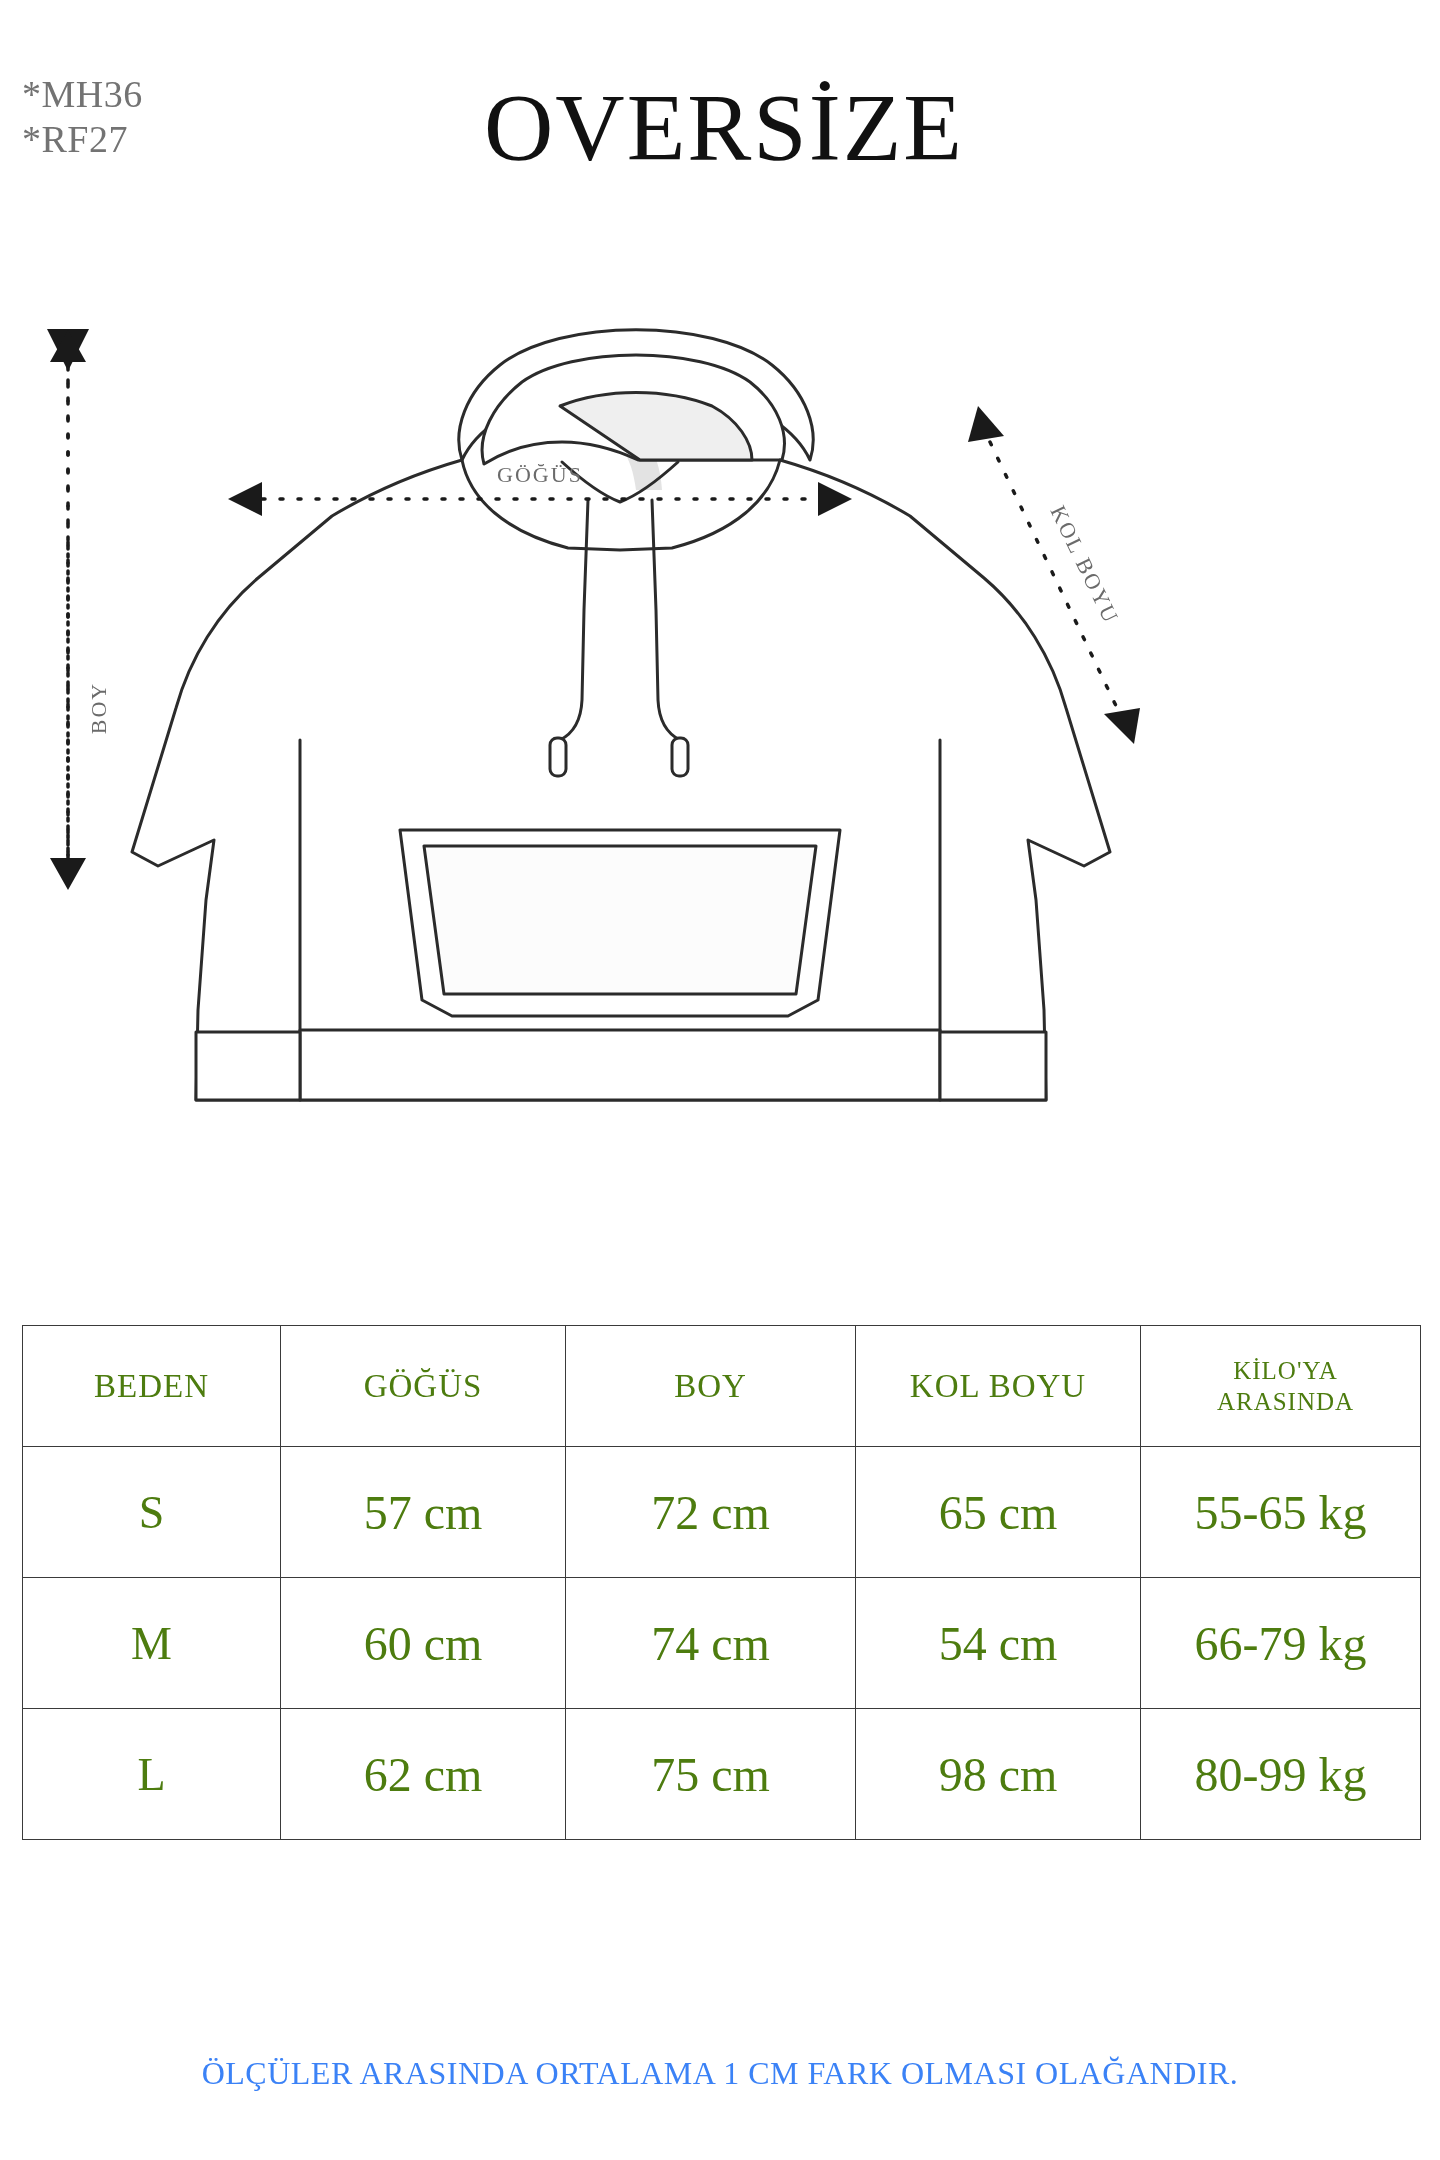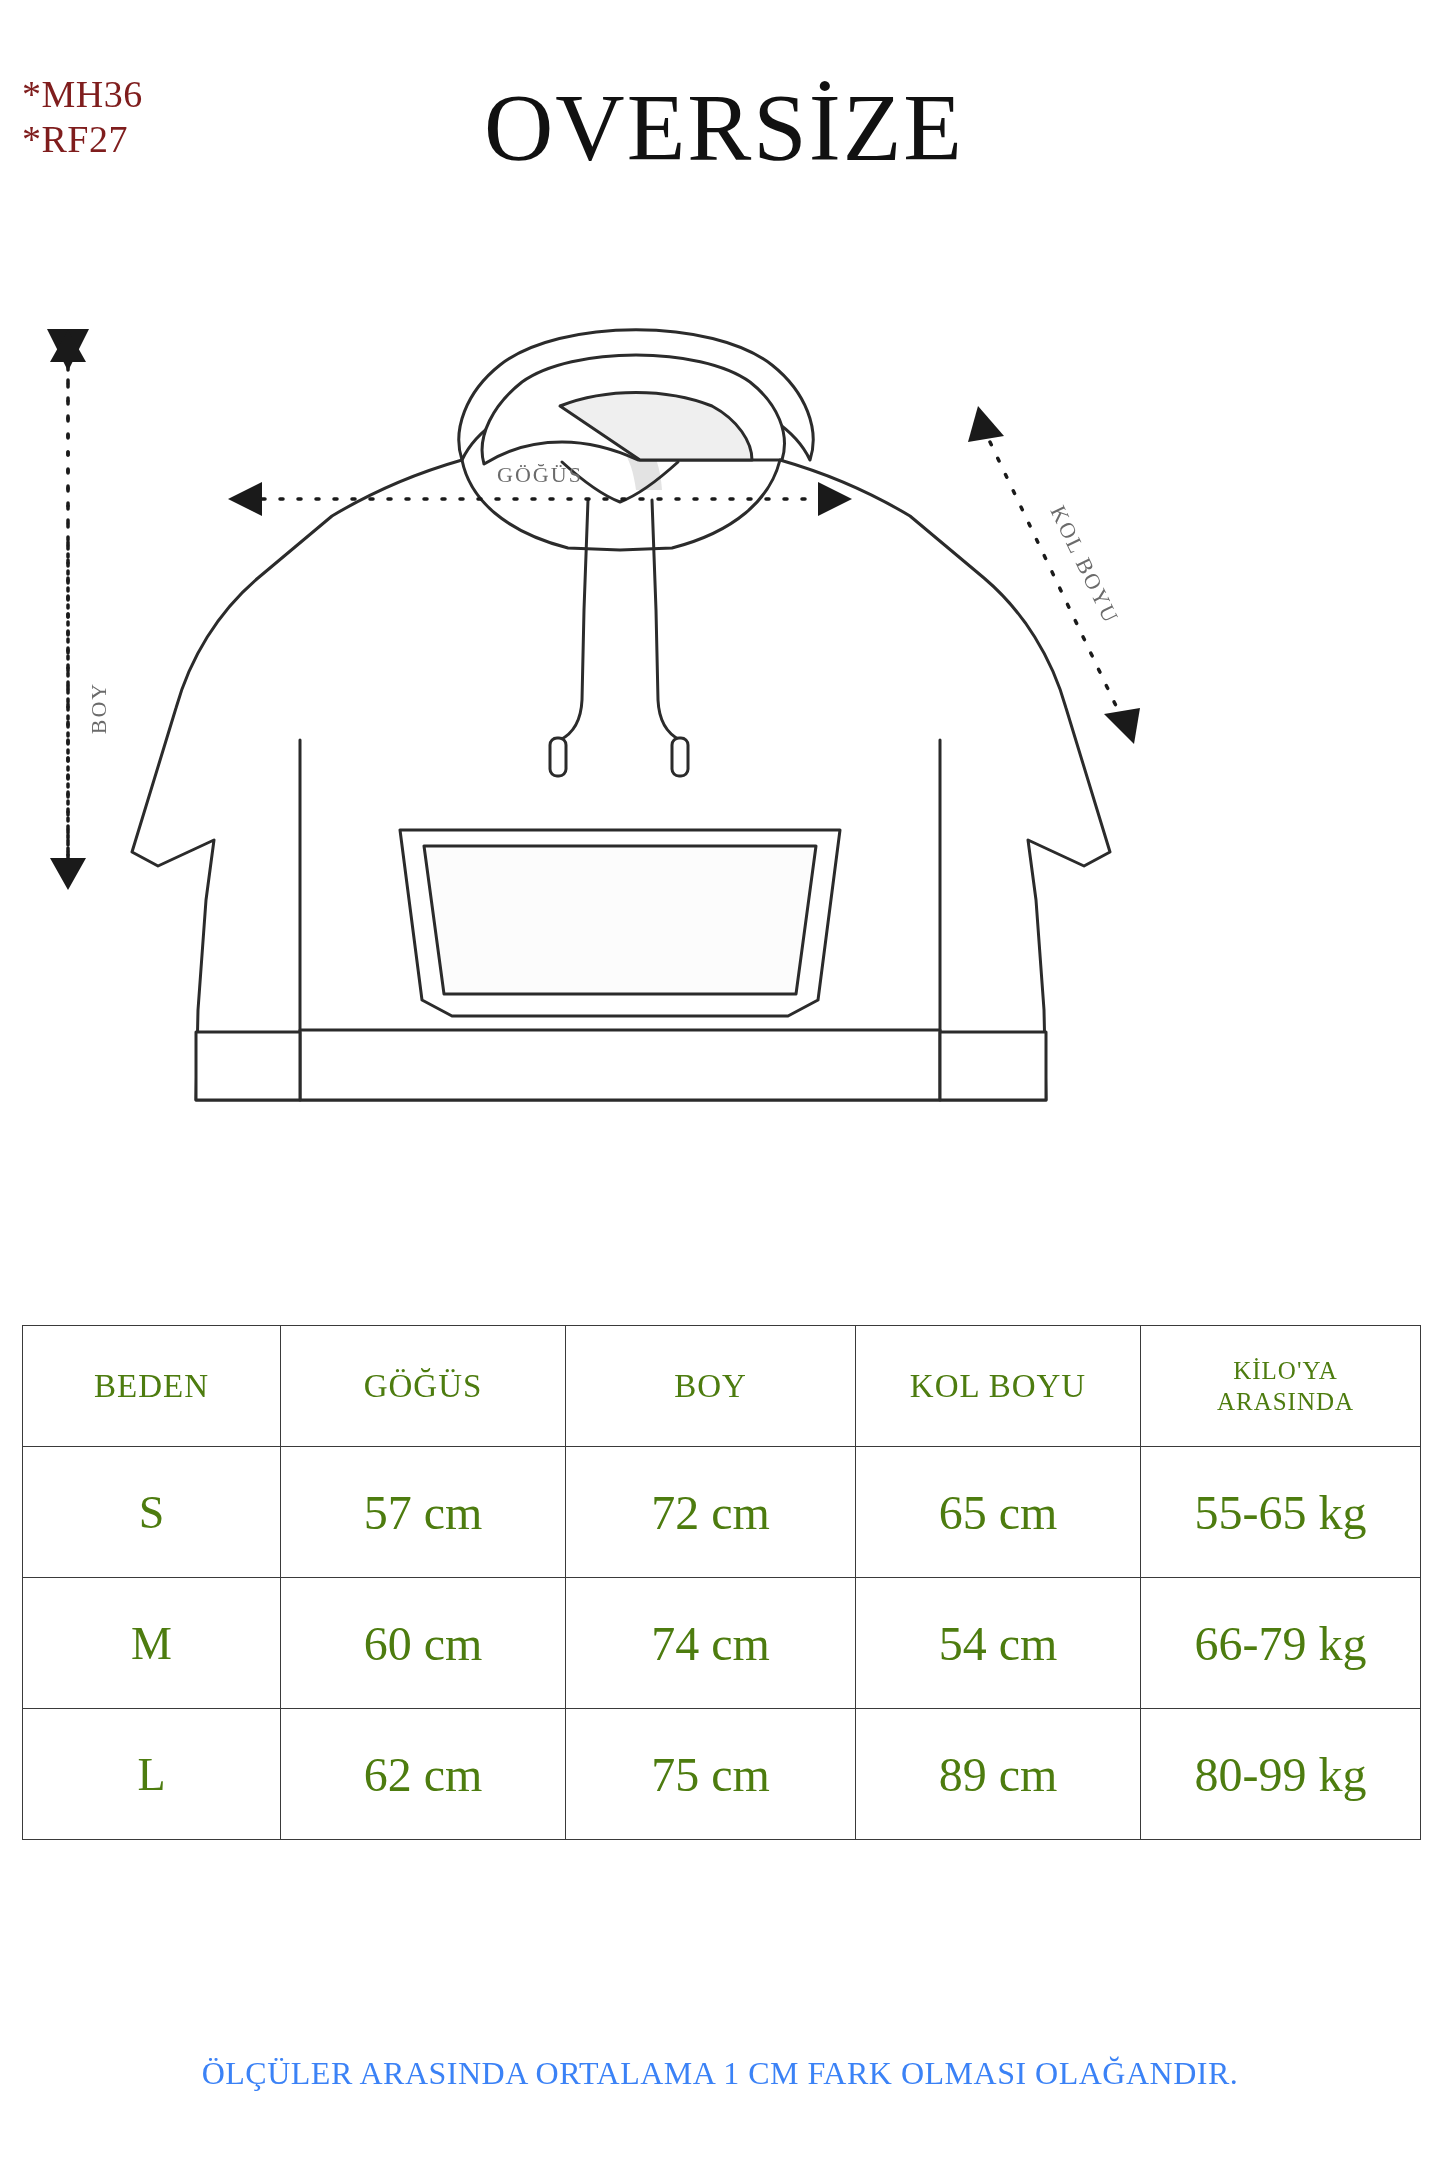--- a/index.html
+++ b/index.html
@@ -18,21 +18,21 @@
 
   
   .codes {
     position: absolute;
     left: 22px;
     top: 72px;
     font-family: "Liberation Serif", serif;
     font-size: 38px;
     line-height: 1.18;
     letter-spacing: 0.5px;
-    color: #7f1d1d;
+    color: #737373;
   }
   .title {
     position: absolute;
     top: 80px;
     left: 0;
     width: 1440px;
     text-align: center;
     font-family: "Liberation Serif", serif;
     font-size: 96px;
     letter-spacing: 2px;
@@ -235,20 +235,20 @@
         <td class="size-cell">M</td>
         <td>60 cm</td>
         <td>74 cm</td>
         <td>54 cm</td>
         <td>66-79 kg</td>
       </tr>
       <tr>
         <td class="size-cell">L</td>
         <td>62 cm</td>
         <td>75 cm</td>
-        <td>89 cm</td>
+        <td>98 cm</td>
         <td>80-99 kg</td>
       </tr>
     </tbody>
   </table>
 </div>
 
 <div class="footnote">ÖLÇÜLER ARASINDA ORTALAMA 1 CM FARK OLMASI OLAĞANDIR.</div>
 
 </body></html>

